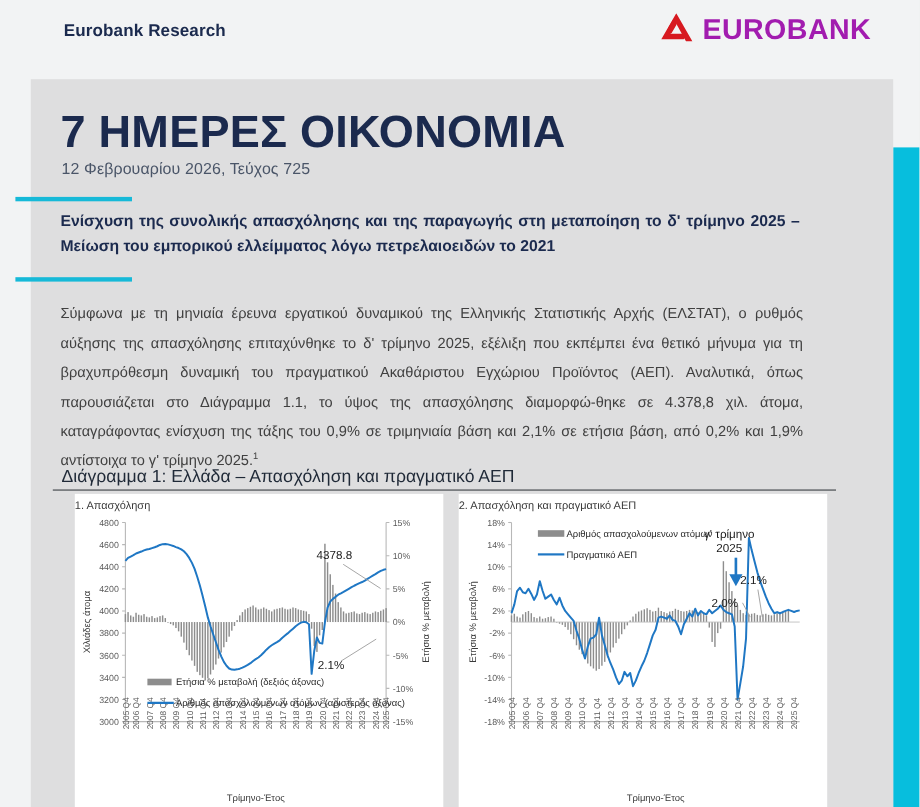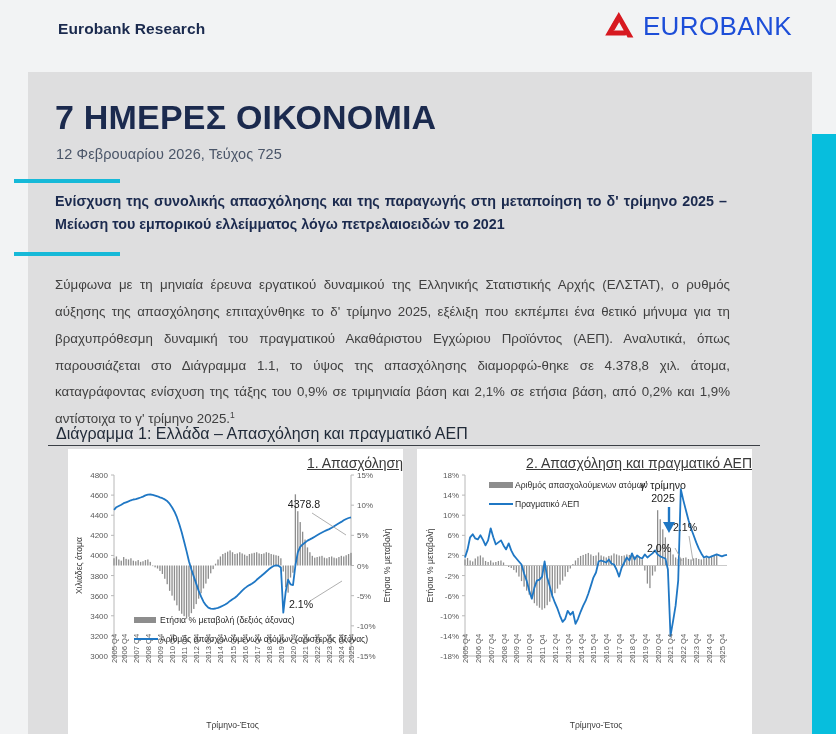--- a/index.html
+++ b/index.html
@@ -26,41 +26,41 @@
     position: absolute; left: 58px; top: 20px;
     font-size: 15.5px; font-weight: bold;
     color: #1b2a4e; letter-spacing: .1px;
   }
   .logo-wrap {
     position: absolute; right: 44px; top: 12px;
     display: flex; align-items: center; gap: 9px;
   }
   .logo-mark { width: 30px; height: 27px; display: block; }
   .logo-text {
-    font-size: 26px; font-weight: normal; color: #1d4ed8;
+    font-size: 26px; font-weight: bold; color: #a21caf;
     letter-spacing: .4px; line-height: 1;
   }
 
   
   .cyan-bar {
     position: absolute; left: 812px; top: 134px;
     width: 24px; height: 600px;
     background: #07bedd;
   }
 
   
   .panel {
     position: absolute; left: 28px; top: 72px;
     width: 784px; height: 662px;
     background: #dededf;
   }
 
   .main-title {
     position: absolute; left: 55px; top: 100px;
-    font-size: 34px; font-weight: bold; color: #1b2a4e;
+    font-size: 41px; font-weight: bold; color: #1b2a4e;
     letter-spacing: .2px; line-height: 1;
   }
   .issue-line {
     position: absolute; left: 56px; top: 146px;
     font-size: 14.5px; color: #4a5568; letter-spacing: .1px;
   }
 
   .rule {
     position: absolute; height: 4px; background: #16b9d8;
   }
@@ -100,21 +100,21 @@
     display: flex; gap: 14px;
   }
   .chart-panel {
     background: #ffffff;
     position: relative;
     width: 335px; height: 285px;
     overflow: hidden;
   }
   .chart-title {
     position: absolute; left: 0; top: 6px; width: 100%;
-    text-align: right; font-size: 14px; color: #3a3a3a; text-decoration: underline;
+    text-align: left; font-size: 10px; color: #3a3a3a;
   }
   svg.plot { position: absolute; left: 0; top: 0; }
 
   .tick { font-size: 8px; fill: #5a5a5a; font-family: "Liberation Sans", sans-serif; }
   .tickx { font-size: 7.6px; fill: #5a5a5a; font-family: "Liberation Sans", sans-serif; }
   .axlabel { font-size: 8.6px; fill: #3a3a3a; font-family: "Liberation Sans", sans-serif; }
   .leg { font-size: 8.6px; fill: #2b2b2b; font-family: "Liberation Sans", sans-serif; }
   .anno-big { font-size: 10.6px; fill: #1a1a1a; font-family: "Liberation Sans", sans-serif; }
 </style>
 </head>

